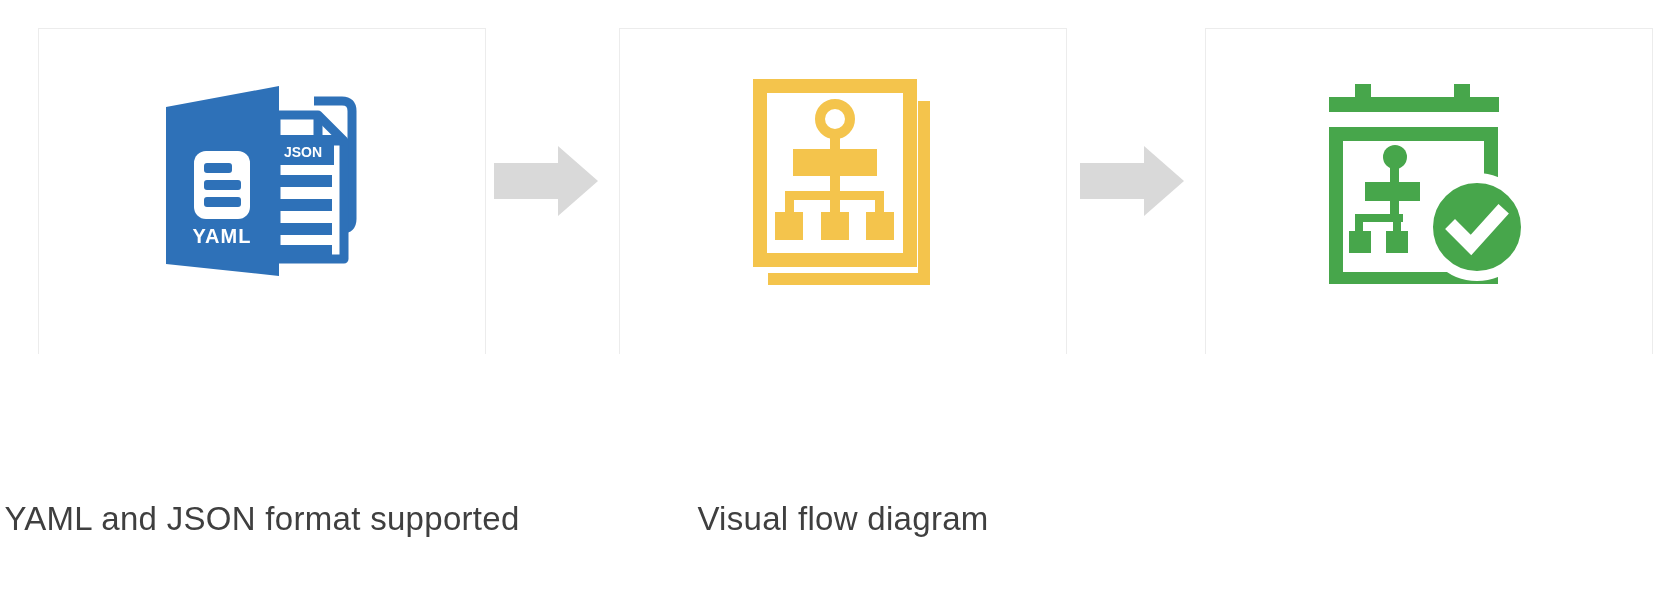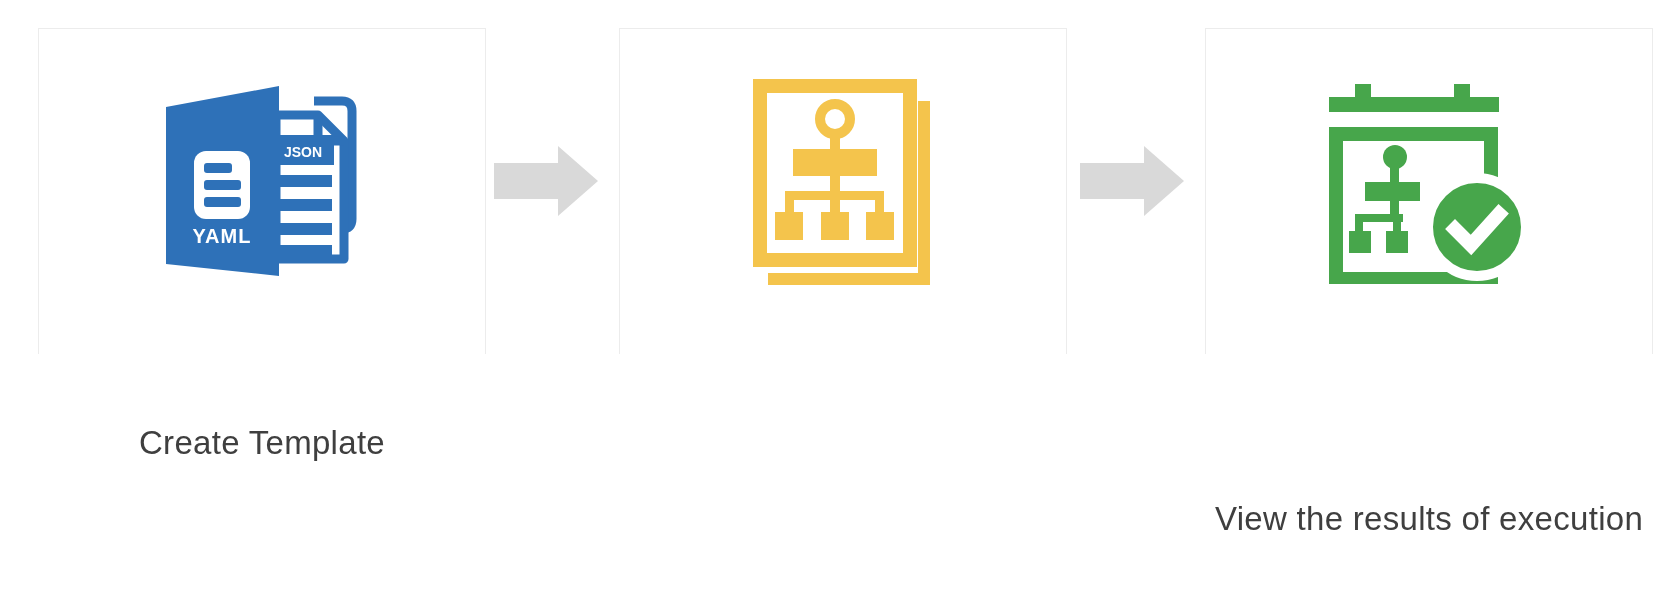--- a/index.html
+++ b/index.html
@@ -64,21 +64,21 @@
         <polygon points="2,28 115,7 115,197 2,185" fill="#2e71b8"></polygon>
         <rect x="30" y="72" width="56" height="68" rx="12" fill="#ffffff"></rect>
         <g fill="#2e71b8">
           <rect x="40" y="84" width="28" height="10" rx="3"></rect>
           <rect x="40" y="101" width="37" height="10" rx="3"></rect>
           <rect x="40" y="118" width="37" height="10" rx="3"></rect>
         </g>
         <text x="58" y="164" text-anchor="middle" font-size="20" letter-spacing="1" class="svg-label">YAML</text>
       </svg>
     </div>
-    <h3 class="step-title">Create Template</h3>
+    <p class="step-subtitle">YAML and JSON format supported</p>
   </div>
 
   <div class="arrow a1">
     <svg width="104" height="70" viewBox="0 0 104 70">
       <polygon points="0,17 64,17 64,0 104,35 64,70 64,53 0,53" fill="#d9d9d9"></polygon>
     </svg>
   </div>
 
   <div class="col c2">
     <div class="card">
@@ -98,20 +98,21 @@
           <rect x="79" y="97" width="10" height="38"></rect>
           <rect x="34" y="112" width="99" height="9"></rect>
           <rect x="34" y="121" width="9" height="12"></rect>
           <rect x="124" y="121" width="9" height="12"></rect>
           <rect x="24" y="133" width="28" height="28"></rect>
           <rect x="70" y="133" width="28" height="28"></rect>
           <rect x="115" y="133" width="28" height="28"></rect>
         </g>
       </svg>
     </div>
+    <p class="step-subtitle">Visual flow diagram</p>
   </div>
 
   <div class="arrow a2">
     <svg width="104" height="70" viewBox="0 0 104 70">
       <polygon points="0,17 64,17 64,0 104,35 64,70 64,53 0,53" fill="#d9d9d9"></polygon>
     </svg>
   </div>
 
   <div class="col c3">
     <div class="card">
@@ -134,16 +135,15 @@
           <rect x="26" y="141" width="8" height="11"></rect>
           <rect x="64" y="141" width="8" height="11"></rect>
           <rect x="20" y="152" width="22" height="22"></rect>
           <rect x="57" y="152" width="22" height="22"></rect>
         </g>
 
         <circle cx="148" cy="148" r="49" fill="#47a64b" stroke="#ffffff" stroke-width="10"></circle>
         <path d="M126 150 L142 166 L170 135" fill="none" stroke="#ffffff" stroke-width="14" stroke-linecap="square" stroke-linejoin="miter"></path>
       </svg>
     </div>
-    <p class="step-subtitle">View the results of execution</p>
   </div>
 
 </div>
 
 </body></html>

